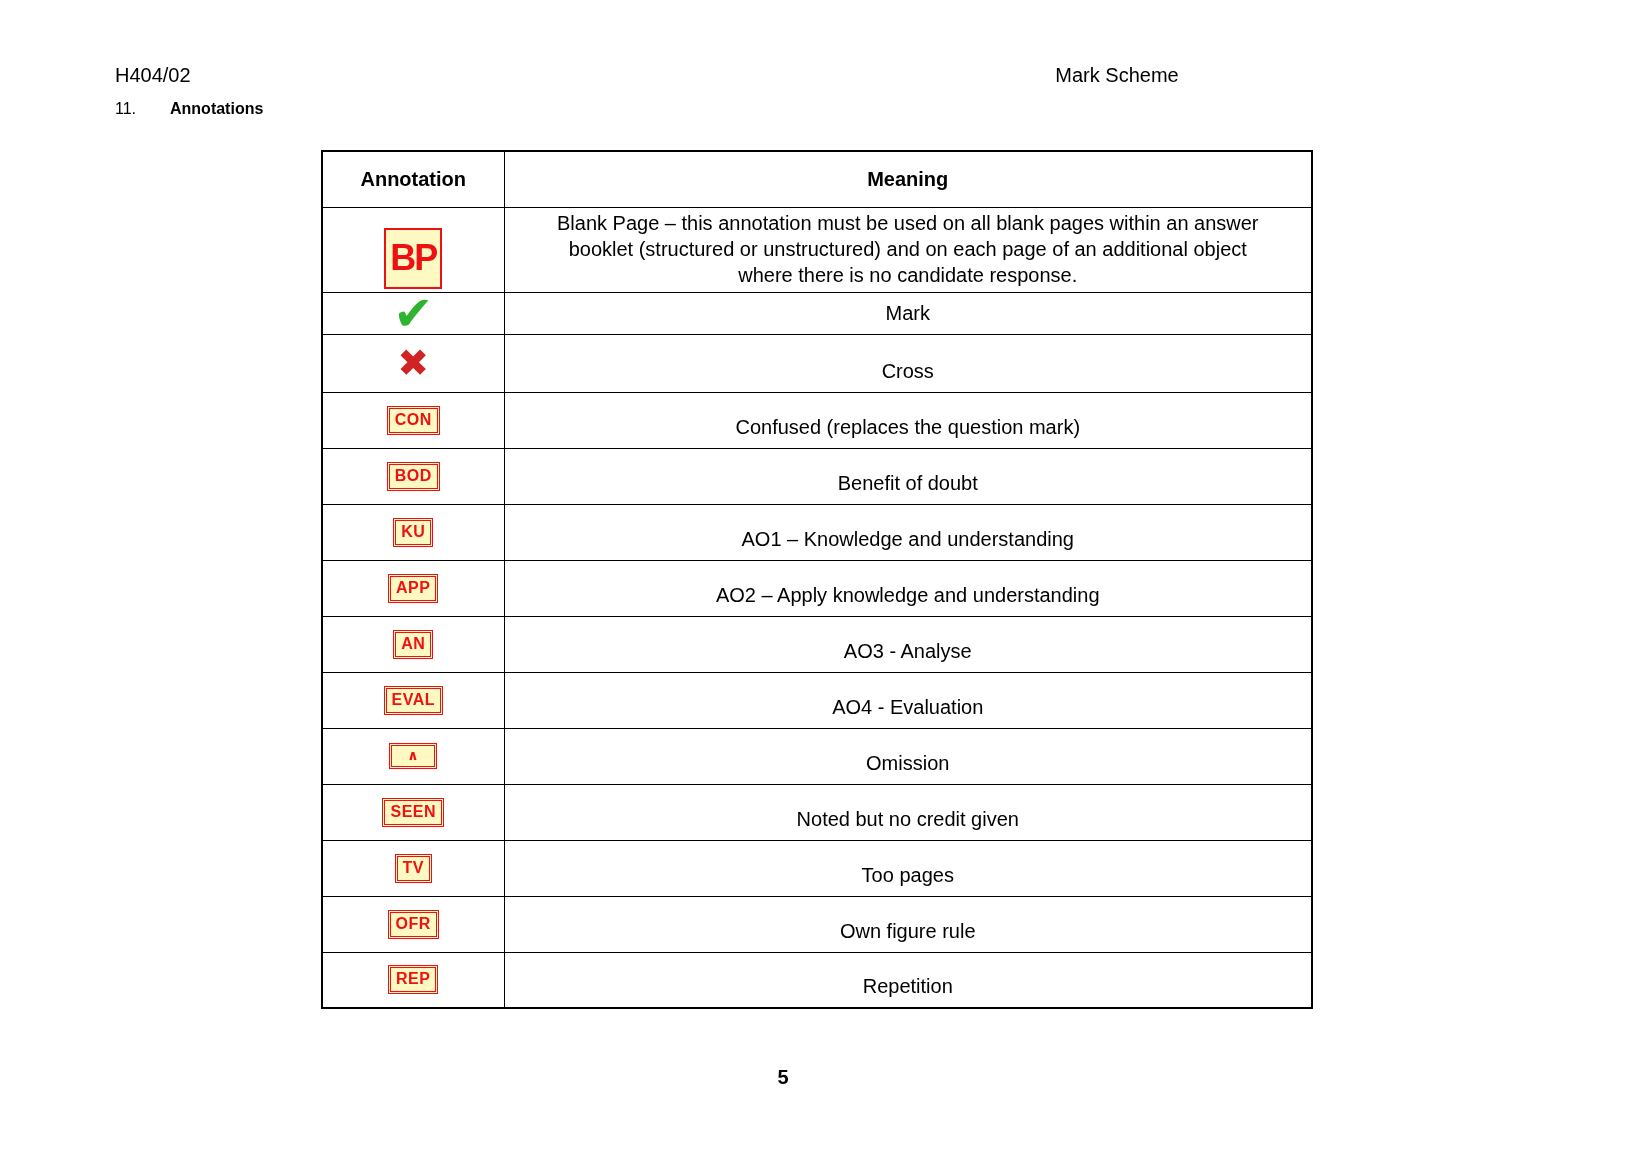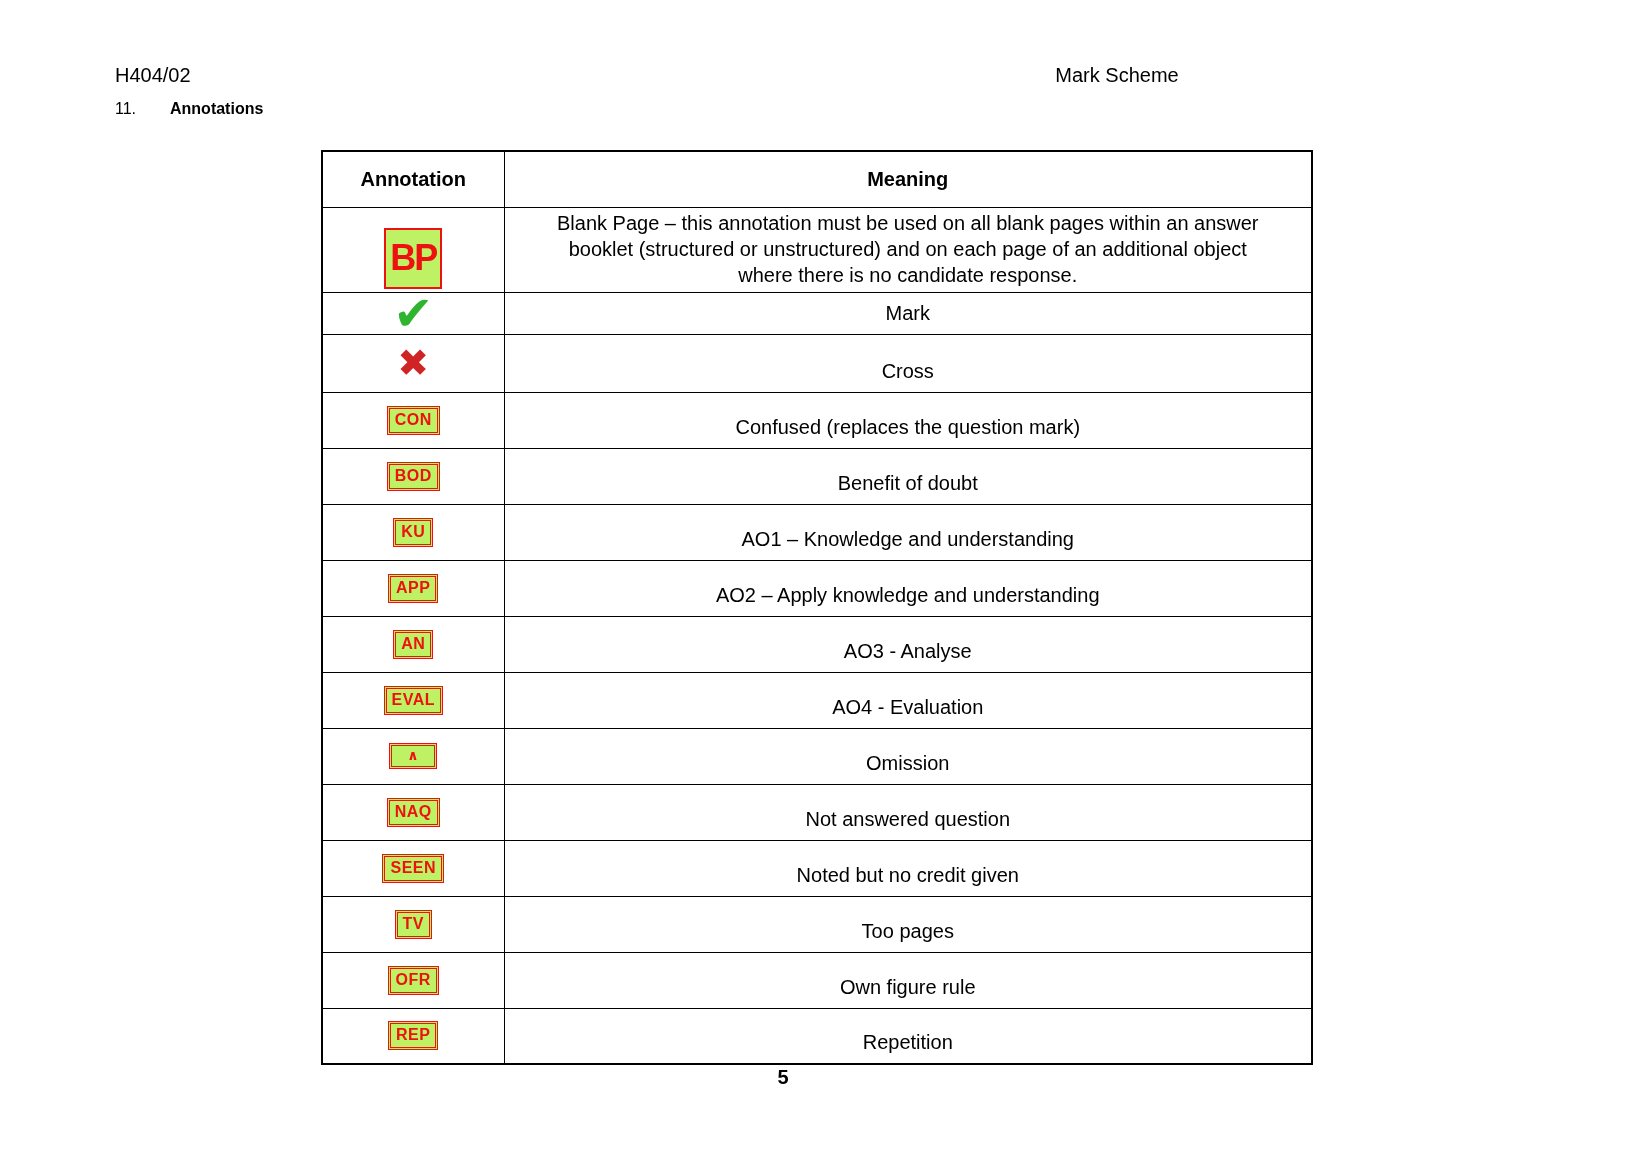--- a/index.html
+++ b/index.html
@@ -52,21 +52,21 @@
   tr.row-bp td.cell-icon { vertical-align:bottom; padding-bottom:3px; }
 
   
   .badge {
     display:inline-block;
     border:3px double var(--badge-red);
     color:var(--badge-red);
     font-weight:bold; font-size:16px; line-height:1;
     letter-spacing:0.5px;
     padding:3px 5px 4px;
-    background:#bef264;
+    background:#fef9c3;
   }
   .badge-bp {
     border:2px solid var(--badge-red);
     font-size:36px; letter-spacing:-2px;
     padding:10px 4px 11px; min-width:44px;
   }
   .badge-omission { padding:2px 15px 4px; font-size:14px; }
 
   
   .mark-tick {
@@ -165,26 +165,20 @@
     <td class="cell-meaning">AO4 - Evaluation</td>
   </tr>
       <tr class="row-omission">
     <td class="cell-icon">
       <span class="icon-slot badge badge-omission">∧</span>
     </td>
     <td class="cell-meaning">Omission</td>
   </tr>
       <tr class="row-badge">
     <td class="cell-icon">
-      <span class="icon-slot badge">NAQ</span>
-    </td>
-    <td class="cell-meaning">Not answered question</td>
-  </tr>
-      <tr class="row-badge">
-    <td class="cell-icon">
       <span class="icon-slot badge">SEEN</span>
     </td>
     <td class="cell-meaning">Noted but no credit given</td>
   </tr>
       <tr class="row-badge">
     <td class="cell-icon">
       <span class="icon-slot badge">TV</span>
     </td>
     <td class="cell-meaning">Too pages</td>
   </tr>

